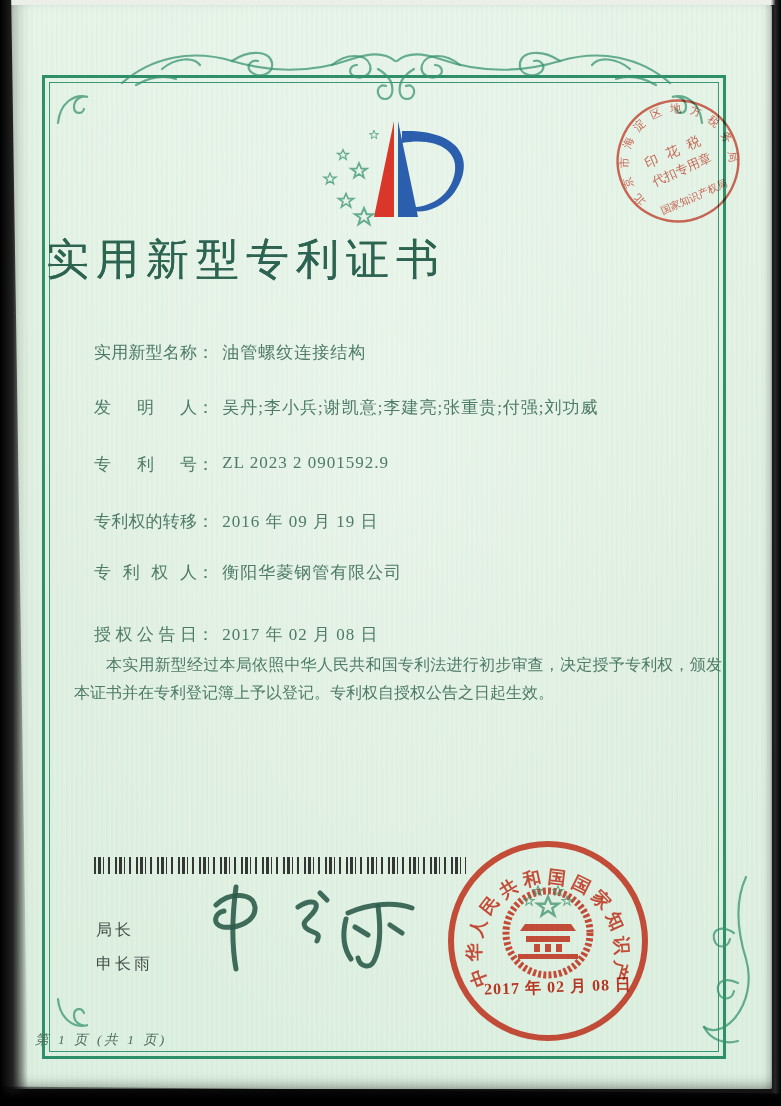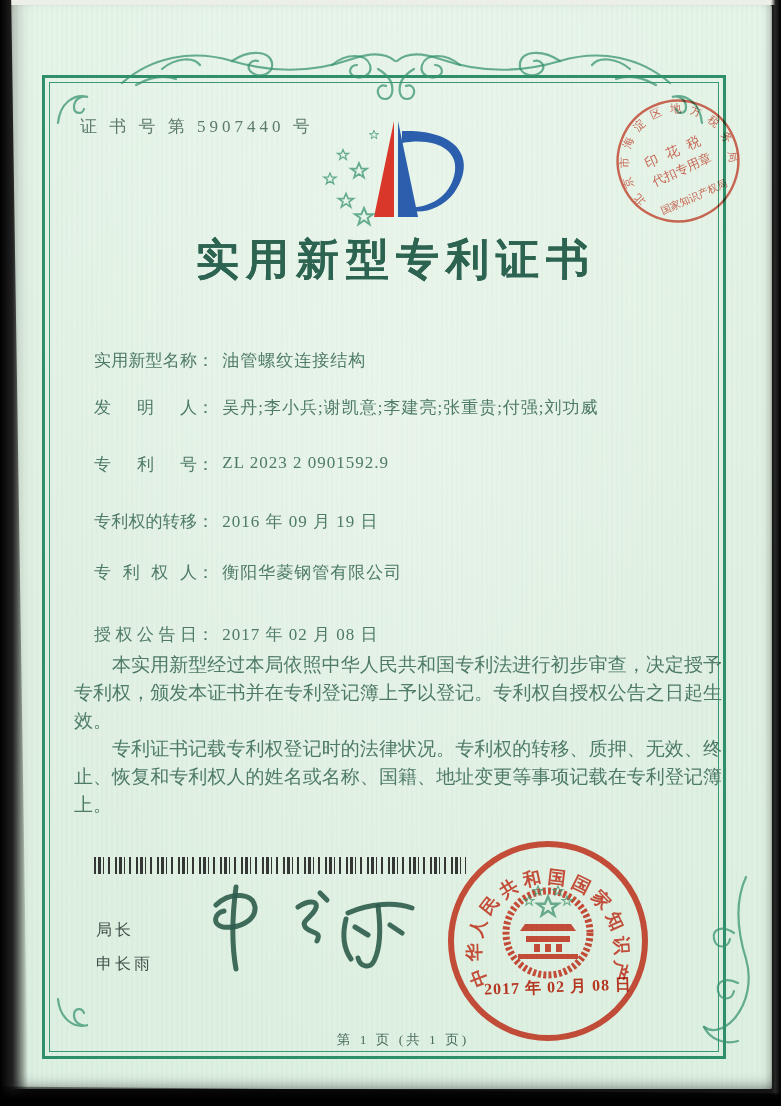--- a/index.html
+++ b/index.html
@@ -32,39 +32,39 @@
     border:1px solid #3a9674;}
 
   .orn{position:absolute;pointer-events:none;}
   .orn path{fill:none;stroke:#3a9470;stroke-width:2.2;stroke-linecap:round;opacity:.75;}
 
   .cert-no{position:absolute;left:74px;top:110px;font-size:17px;letter-spacing:4px;
     color:#5b7a6b;}
 
   .logo{position:absolute;left:300px;top:108px;width:180px;height:118px;}
 
-  .title{position:absolute;left:40px;top:226px;width:700px;text-align:center;
-    font-size:43px;font-weight:bold;letter-spacing:7px;color:#2d6351;
+  .title{position:absolute;left:40px;top:226px;width:700px;text-align:left;
+    font-size:43px;font-weight:normal;letter-spacing:7px;color:#2d6351;
     text-shadow:0 0 .5px #2d6351;}
 
   
   .tax-stamp{position:absolute;left:594px;top:86px;width:156px;height:140px;
     transform:rotate(-24deg);mix-blend-mode:multiply;opacity:.85;}
   .tax-stamp text{fill:#d8503e;font-family:"Liberation Serif","DejaVu Serif",serif;}
 
   
   .fields{position:absolute;left:88px;top:336px;width:600px;font-size:17px;color:#4e7b67;}
   .frow{position:absolute;left:0;white-space:nowrap;}
   .flabel{display:inline-block;width:103px;text-align:justify;text-align-last:justify;
     text-justify:inter-character;vertical-align:top;}
   .fcolon{display:inline-block;vertical-align:top;}
   .fvalue{display:inline-block;margin-left:4px;vertical-align:top;letter-spacing:1px;}
   .fvalue .line2{display:block;}
 
-  .body-text{position:absolute;left:68px;top:646px;width:648px;font-size:19px;
+  .body-text{position:absolute;left:68px;top:646px;width:648px;font-size:16px;
     line-height:28px;color:#4e7b67;text-align:justify;}
   .body-text p{margin:0;text-indent:2em;}
 
   .barcode{position:absolute;left:88px;top:852px;width:372px;height:17px;opacity:.85;
     background:repeating-linear-gradient(90deg,
       #161616 0 2px, transparent 2px 4px,
       #161616 4px 7px, transparent 7px 9px,
       #161616 9px 10px, transparent 10px 14px,
       #161616 14px 16px, transparent 16px 21px);}
 
@@ -77,22 +77,22 @@
   
   .seal{position:absolute;left:442px;top:836px;width:200px;height:200px;
     mix-blend-mode:multiply;opacity:.93;}
   .seal .ring{fill:none;stroke:#dd4330;stroke-width:6;}
   .seal text{fill:#dd4330;font-weight:bold;font-family:"Liberation Serif","DejaVu Serif",serif;}
   .seal .emblem{fill:#dd4330;}
   .seal-date{position:absolute;left:452px;top:972px;width:200px;text-align:center;
     font-size:16px;font-weight:bold;letter-spacing:1px;color:#d23a26;
     transform:rotate(-2deg);mix-blend-mode:multiply;}
 
-  .footer{position:absolute;left:47px;top:1026px;width:700px;text-align:center;
-    font-size:13.5px;letter-spacing:3px;color:#4c6e5e;}
+  .footer{position:absolute;left:29px;top:1026px;width:700px;
+    font-size:13.5px;letter-spacing:3px;color:#4c6e5e;font-style:italic;}
 </style>
 </head>
 <body>
 
 <div class="stage">
   <div class="paper">
 
     <div class="frame"></div>
 
     <svg class="orn" style="left:110px;top:34px;width:560px;height:72px" viewBox="0 0 560 72">
@@ -120,21 +120,20 @@
     <svg class="orn" style="left:48px;top:990px;width:40px;height:40px;transform:scaleY(-1)" viewBox="0 0 40 40">
       <path d="M4,36 C6,16 20,6 34,10 C28,8 20,12 20,20 C20,27 28,28 30,22"></path>
     </svg>
     <svg class="orn" style="left:688px;top:868px;width:70px;height:180px" viewBox="0 0 70 180">
       <path d="M52,4 C40,30 44,60 52,86 C58,106 54,130 40,146 C30,157 18,160 10,154"></path>
       <path d="M40,60 C28,52 18,56 20,66 C22,76 34,76 36,66"></path>
       <path d="M44,110 C32,104 22,108 24,118 C26,128 38,128 40,118"></path>
       <path d="M10,154 C16,166 30,172 44,168"></path>
     </svg>
 
-    <div class="cert-no">证 书 号 第 5907440 号</div>
 
     <svg class="logo" viewBox="0 0 180 118">
       <polygon points="88,8 68,104 88,104" fill="#d8372a"></polygon>
       <polygon points="92,8 92,104 112,104" fill="#2b5fad"></polygon>
       <path d="M96,18 C152,16 172,46 148,80 C133,99 108,103 98,94 C124,97 146,82 149,58 C152,36 128,24 96,30 Z" fill="#2b5fad"></path>
       <use href="#star" transform="translate(53,58) scale(.8)" fill="#d8372a"></use>
       <use href="#star" transform="translate(37,42) scale(.55)" fill="#d8372a"></use>
       <use href="#star" transform="translate(24,66) scale(.6)" fill="#d8372a"></use>
       <use href="#star" transform="translate(40,88) scale(.75)" fill="#d8372a"></use>
       <use href="#star" transform="translate(58,104) scale(.9)" fill="#d8372a"></use>
@@ -148,21 +147,21 @@
       <path id="taxarc" d="M31,100 A52,52 0 1 1 121,100" fill="none"></path>
       <text font-size="11.5">
         <textPath href="#taxarc" startOffset="4" textLength="208" lengthAdjust="spacing">北京市海淀区地方税务局</textPath>
       </text>
       <text x="76" y="66" text-anchor="middle" font-size="14" letter-spacing="3">印 花 税</text>
       <text x="76" y="86" text-anchor="middle" font-size="13">代扣专用章</text>
       <text x="76" y="116" text-anchor="middle" font-size="10.5">国家知识产权局</text>
     </svg>
 
     <div class="fields">
-      <div class="frow" style="top:8px">
+      <div class="frow" style="top:0">
         <span class="flabel">实用新型名称</span><span class="fcolon">：</span>
         <span class="fvalue">油管螺纹连接结构</span>
       </div>
       <div class="frow" style="top:55px">
         <span class="flabel">发明人</span><span class="fcolon">：</span>
         <span class="fvalue"><span>吴丹;李小兵;谢凯意;李建亮;张重贵;付强;刘功威</span></span>
       </div>
       <div class="frow" style="top:112px">
         <span class="flabel">专利号</span><span class="fcolon">：</span>
         <span class="fvalue">ZL 2023 2 0901592.9</span>
@@ -176,21 +175,20 @@
         <span class="fvalue">衡阳华菱钢管有限公司</span>
       </div>
       <div class="frow" style="top:282px">
         <span class="flabel">授权公告日</span><span class="fcolon">：</span>
         <span class="fvalue">2017 年 02 月 08 日</span>
       </div>
     </div>
 
     <div class="body-text">
       <p>本实用新型经过本局依照中华人民共和国专利法进行初步审查，决定授予专利权，颁发本证书并在专利登记簿上予以登记。专利权自授权公告之日起生效。</p>
-      <p>专利证书记载专利权登记时的法律状况。专利权的转移、质押、无效、终止、恢复和专利权人的姓名或名称、国籍、地址变更等事项记载在专利登记簿上。</p>
     </div>
 
     <div class="barcode"></div>
 
     <div class="signoff">
       <div>局长</div>
       <div>申长雨</div>
     </div>
 
     <svg class="signature" viewBox="0 0 215 100">

